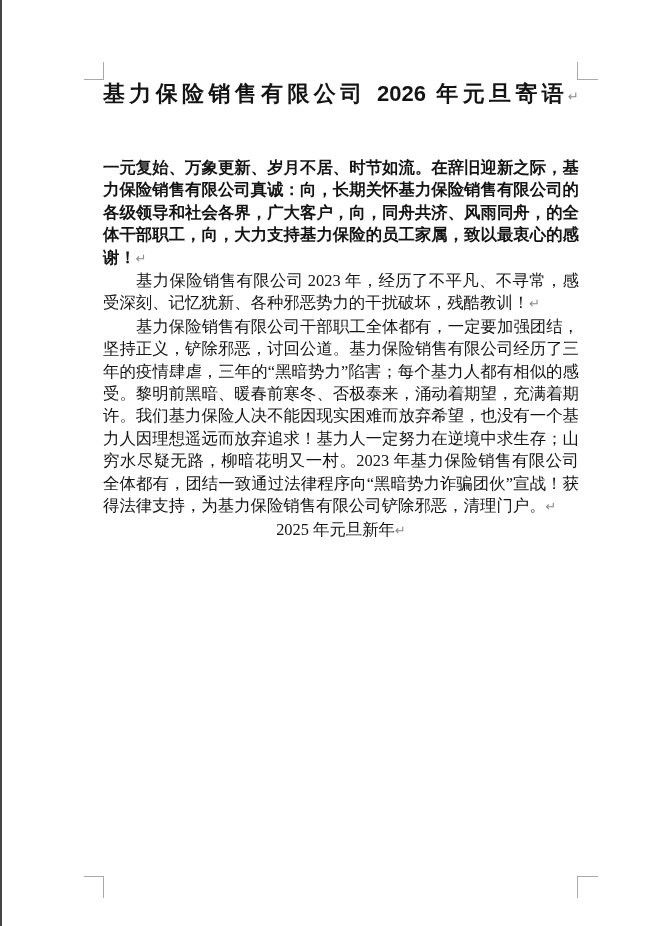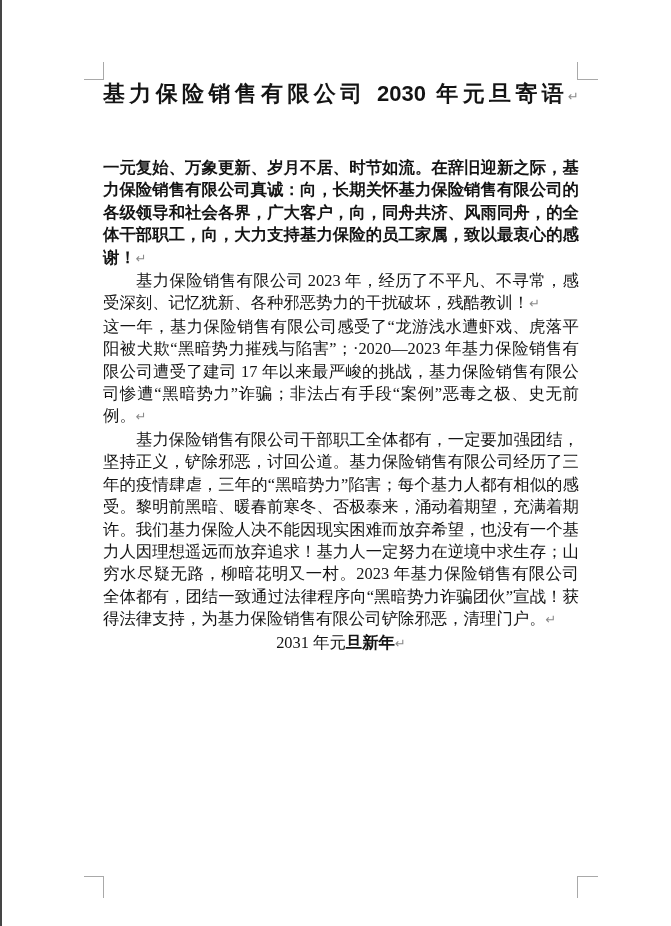--- a/index.html
+++ b/index.html
@@ -47,40 +47,39 @@
   p.para.indent { text-indent: 33px; }
   p.para.bold {
     font-weight: 700;
     font-family: "Liberation Sans", "DejaVu Sans", sans-serif;
     margin-top: 44px;
   }
   p.para.center {
     text-align: center;
     text-align-last: center;
   }
-  .seg-bold { font-weight: 700; }
+  .seg-bold { font-weight: 400; }
   .pmark {
     color: #8a8a8a;
     font-family: "DejaVu Sans", sans-serif;
     font-size: 13px;
     font-weight: 400;
   }
 </style>
 </head>
 <body>
 
 <div class="page-edge"></div>
 
 <div class="crop tl"></div>
 <div class="crop tr"></div>
 <div class="crop bl"></div>
 <div class="crop br"></div>
 
 <div class="content">
-  <div class="title-line"><span>基力保险销售有限公司 2030 年元旦寄语</span><span class="pmark">↵</span></div>
+  <div class="title-line"><span>基力保险销售有限公司 2026 年元旦寄语</span><span class="pmark">↵</span></div>
   <div id="paragraphs">
       <p class="para bold">一元复始、万象更新、岁月不居、时节如流。在辞旧迎新之际，基力保险销售有限公司真诚：向，长期关怀基力保险销售有限公司的各级领导和社会各界，广大客户，向，同舟共济、风雨同舟，的全体干部职工，向，大力支持基力保险的员工家属，致以最衷心的感谢！<span class="pmark">↵</span></p>
       <p class="para indent">基力保险销售有限公司 2023 年，经历了不平凡、不寻常，感受深刻、记忆犹新、各种邪恶势力的干扰破坏，残酷教训！<span class="pmark">↵</span></p>
-      <p class="para">这一年，基力保险销售有限公司感受了“龙游浅水遭虾戏、虎落平阳被犬欺“黑暗势力摧残与陷害”；·2020—2023 年基力保险销售有限公司遭受了建司 17 年以来最严峻的挑战，基力保险销售有限公司惨遭“黑暗势力”诈骗；非法占有手段“案例”恶毒之极、史无前例。<span class="pmark">↵</span></p>
       <p class="para indent">基力保险销售有限公司干部职工全体都有，一定要加强团结，坚持正义，铲除邪恶，讨回公道。基力保险销售有限公司经历了三年的疫情肆虐，三年的“黑暗势力”陷害；每个基力人都有相似的感受。黎明前黑暗、暖春前寒冬、否极泰来，涌动着期望，充满着期许。我们基力保险人决不能因现实困难而放弃希望，也没有一个基力人因理想遥远而放弃追求！基力人一定努力在逆境中求生存；山穷水尽疑无路，柳暗花明又一村。2023 年基力保险销售有限公司全体都有，团结一致通过法律程序向“黑暗势力诈骗团伙”宣战！获得法律支持，为基力保险销售有限公司铲除邪恶，清理门户。<span class="pmark">↵</span></p>
-      <p class="para center"><span>2031 年元</span><span class="seg-bold">旦新年</span><span class="pmark">↵</span></p>
+      <p class="para center"><span>2025 年元</span><span class="seg-bold">旦新年</span><span class="pmark">↵</span></p>
     </div>
 </div>
 
 </body></html>

